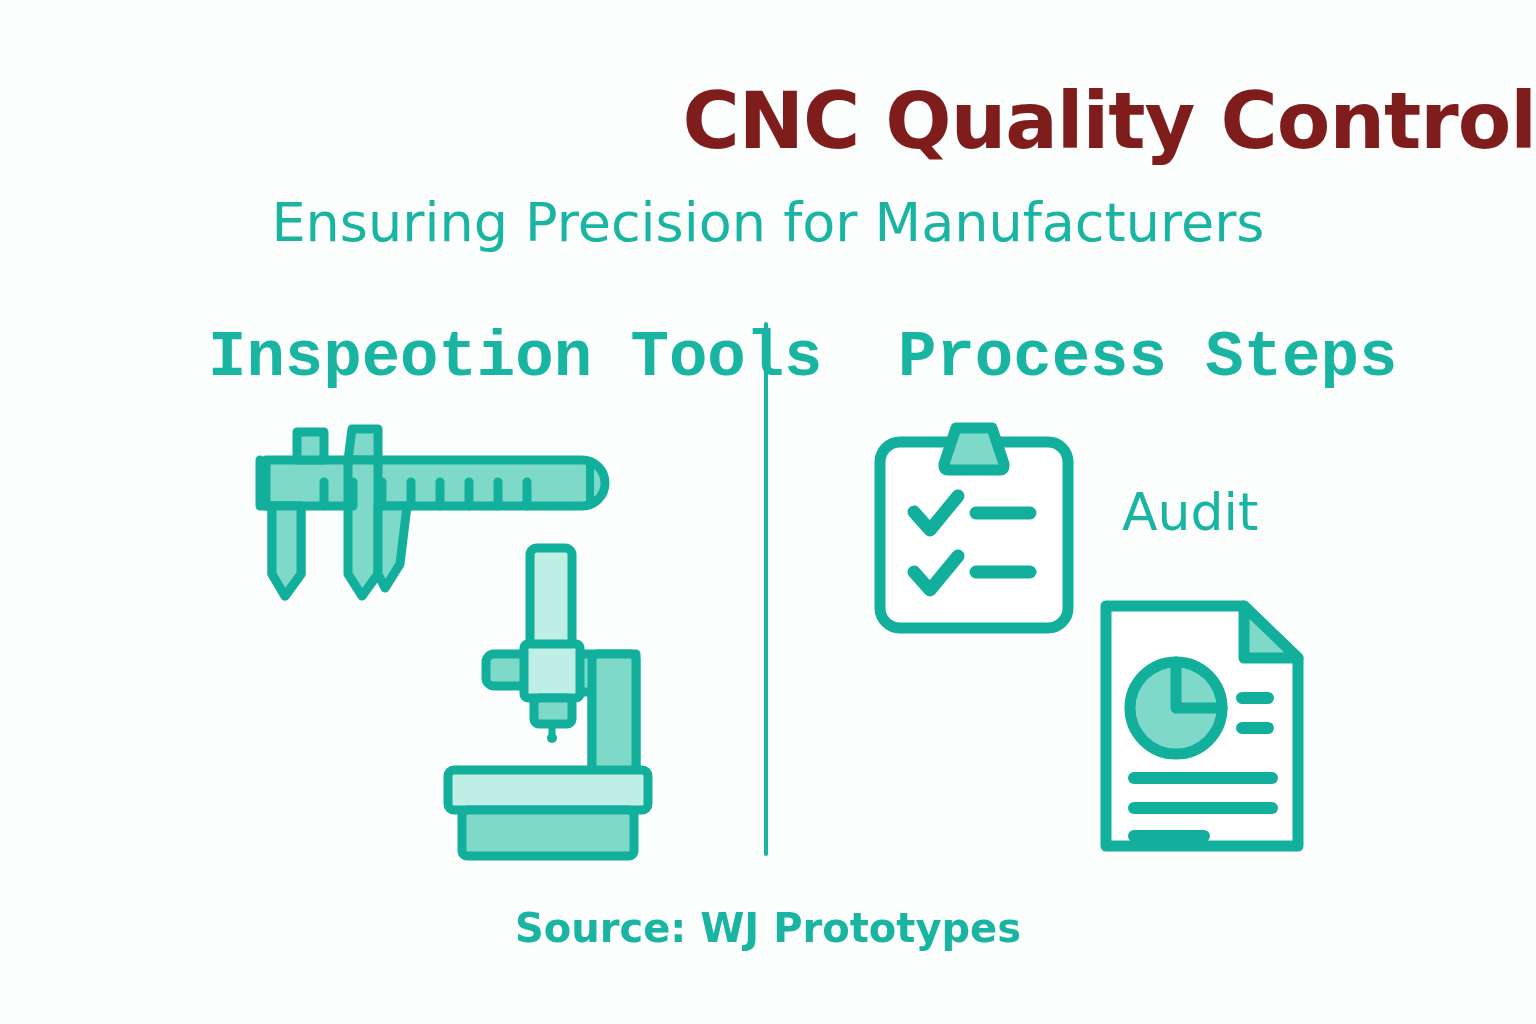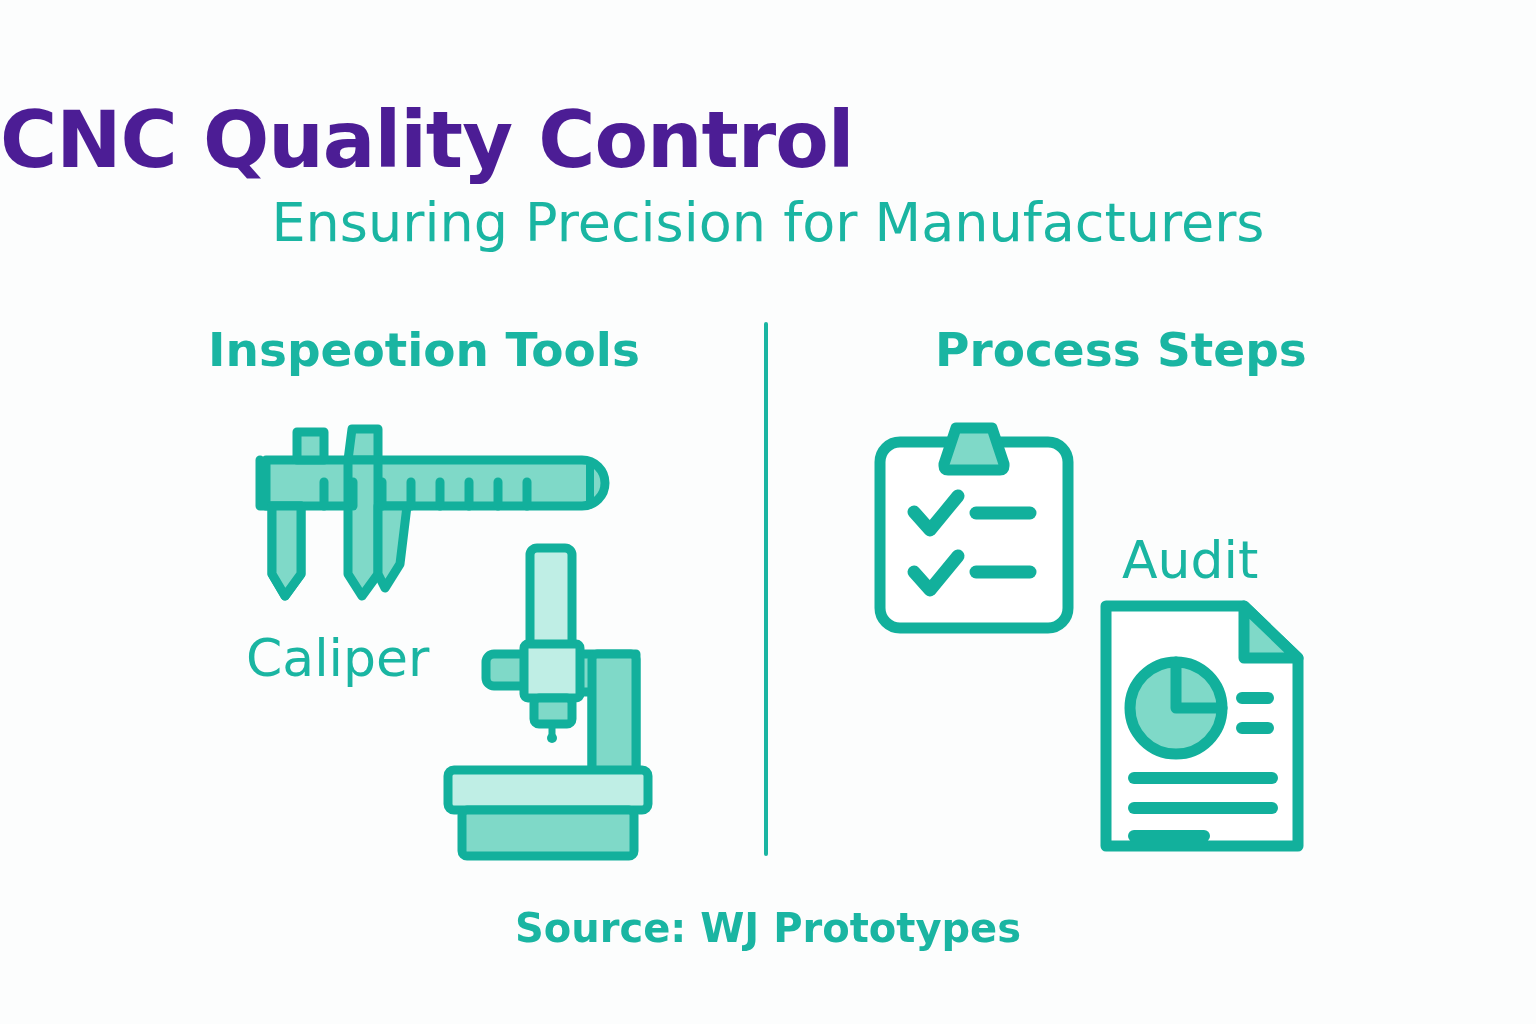--- a/index.html
+++ b/index.html
@@ -15,52 +15,52 @@
     font-family: "DejaVu Sans", sans-serif;
     overflow: hidden;
   }
 
   
   .title {
     position: absolute;
     left: 0;
     top: 82px;
     width: 1536px;
-    text-align: left;
+    text-align: right;
     font-family: "DejaVu Sans", sans-serif;
     font-size: 78px;
     font-weight: bold;
     letter-spacing: -1px;
-    color: #4c1d95;
-    line-height: 1;
-    margin-top: 19px;
+    color: #7f1d1d;
+    line-height: 1;
   }
   .subtitle {
     position: absolute;
     left: 0;
     top: 196px;
     width: 1536px;
     text-align: center;
     font-size: 54px;
     font-weight: normal;
     color: #1ab5a2;
     line-height: 1;
   }
 
   
   .col-heading {
     position: absolute;
-    font-size: 47px;
+    font-size: 64px;
     font-weight: bold;
     color: #1ab5a2;
     line-height: 1;
     white-space: nowrap;
+    font-family: Liberation Mono, monospace;
   }
   .col-heading.left  { left: 208px; top: 326px; }
-  .col-heading.right { left: 935px; top: 326px; }
+  .col-heading.right { left: 898px; top: 326px; }
 
   
   .divider {
     position: absolute;
     left: 764px;
     top: 322px;
     width: 4px;
     height: 534px;
     background: #1ab5a2;
     border-radius: 2px;
@@ -70,21 +70,21 @@
   .item-label {
     position: absolute;
     font-size: 52px;
     font-weight: normal;
     color: #1ab5a2;
     line-height: 1;
     white-space: nowrap;
   }
   .label-caliper   { left: 246px;  top: 632px; }
   .label-cmm       { left: 274px;  top: 778px; }
-  .label-audit     { left: 1122px; top: 486px; margin-top: 48px; }
+  .label-audit     { left: 1122px; top: 486px; }
   .label-reporting { left: 826px;  top: 700px; }
 
   
   .source {
     position: absolute;
     left: 0;
     top: 908px;
     width: 1536px;
     text-align: center;
     font-size: 40px;
@@ -177,21 +177,20 @@
 
         <rect x="8" y="228" width="200" height="40" rx="6" fill="#bfeee5"></rect>
 
         <rect x="22" y="268" width="172" height="46" rx="5" fill="#7fd9c8"></rect>
       </g>
 
       <circle cx="112" cy="196" r="5" fill="#12b09c"></circle>
     </svg>
   </div>
 
-  <div class="item-label label-caliper">Caliper</div>
 
 
   <div class="icon icon-clipboard">
     <svg width="204" height="216" viewBox="0 0 204 216">
 
       <rect x="8" y="22" width="188" height="186" rx="20" fill="#ffffff" stroke="#12b09c" stroke-width="11"></rect>
 
       <path d="M 72 44 L 84 8 L 120 8 L 132 44 L 132 46 Q 132 50 128 50 L 76 50 Q 72 50 72 46 Z" fill="#7fd9c8" stroke="#12b09c" stroke-width="11" stroke-linejoin="round"></path>
 
       <path d="M 42 92 L 58 110 L 86 76" fill="none" stroke="#12b09c" stroke-width="13" stroke-linecap="round" stroke-linejoin="round"></path>

